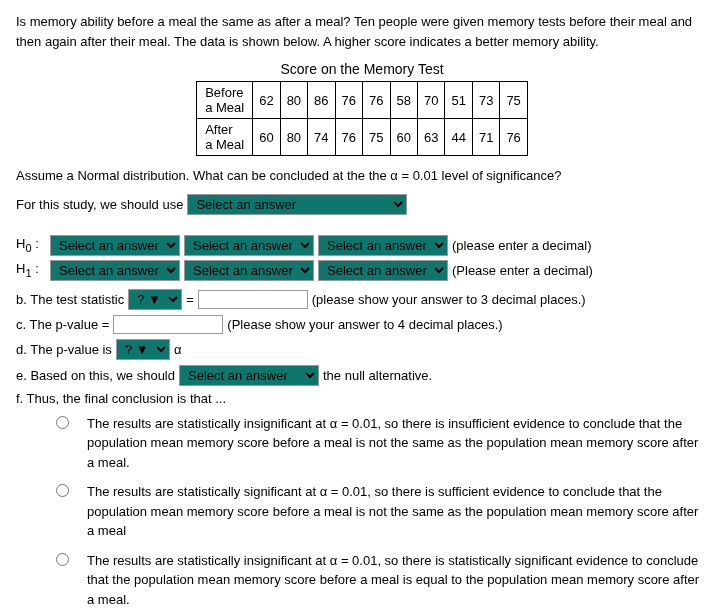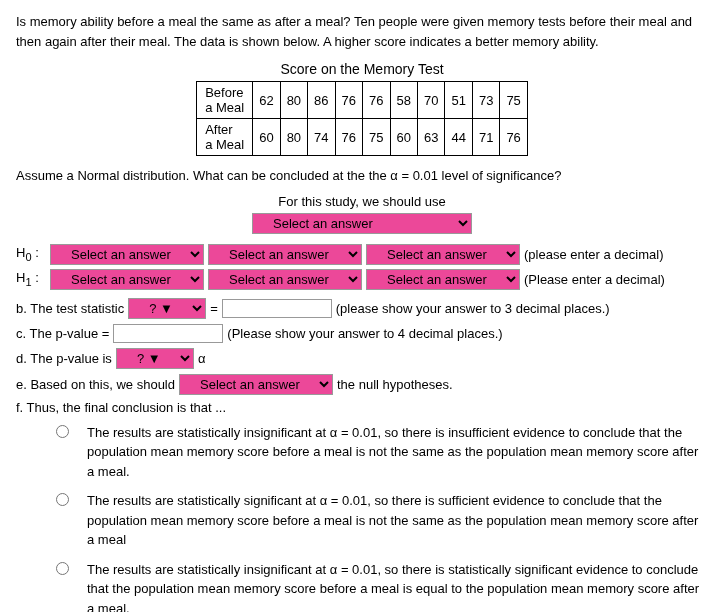--- a/index.html
+++ b/index.html
@@ -36,32 +36,31 @@
     table.memory-table .row-label {
       font-weight: normal;
       text-align: left;
       padding: 3px 8px;
     }
     .assume-text {
       margin-bottom: 8px;
       line-height: 1.5;
     }
     .study-row {
-      margin-bottom: 10px;
+      margin-bottom: 20px;
       display: flex;
       align-items: center;
       gap: 4px;
       flex-wrap: wrap;
-      flex-direction: column;
     }
     select {
       font-size: 13px;
-      padding: 1px 16px;
+      padding: 1px 4px;
       border: 1px solid #999;
-      background: #ec4899;
+      background: #0f766e;
     }
     select.wide {
       min-width: 220px;
     }
     select.medium {
       min-width: 140px;
     }
     select.small {
       min-width: 120px;
     }
@@ -232,21 +231,21 @@
   <span>α</span>
 </div>
 
 <div class="stat-row">
   <span>e. Based on this, we should</span>
   <select class="medium">
     <option>Select an answer</option>
     <option>reject</option>
     <option>fail to reject</option>
   </select>
-  <span>the null hypotheses.</span>
+  <span>the null alternative.</span>
 </div>
 
 <div class="stat-row">
   <span>f. Thus, the final conclusion is that ...</span>
 </div>
 
 <div class="conclusion-section">
 
   <div class="radio-option">
     <input type="radio" name="conclusion" style="">

